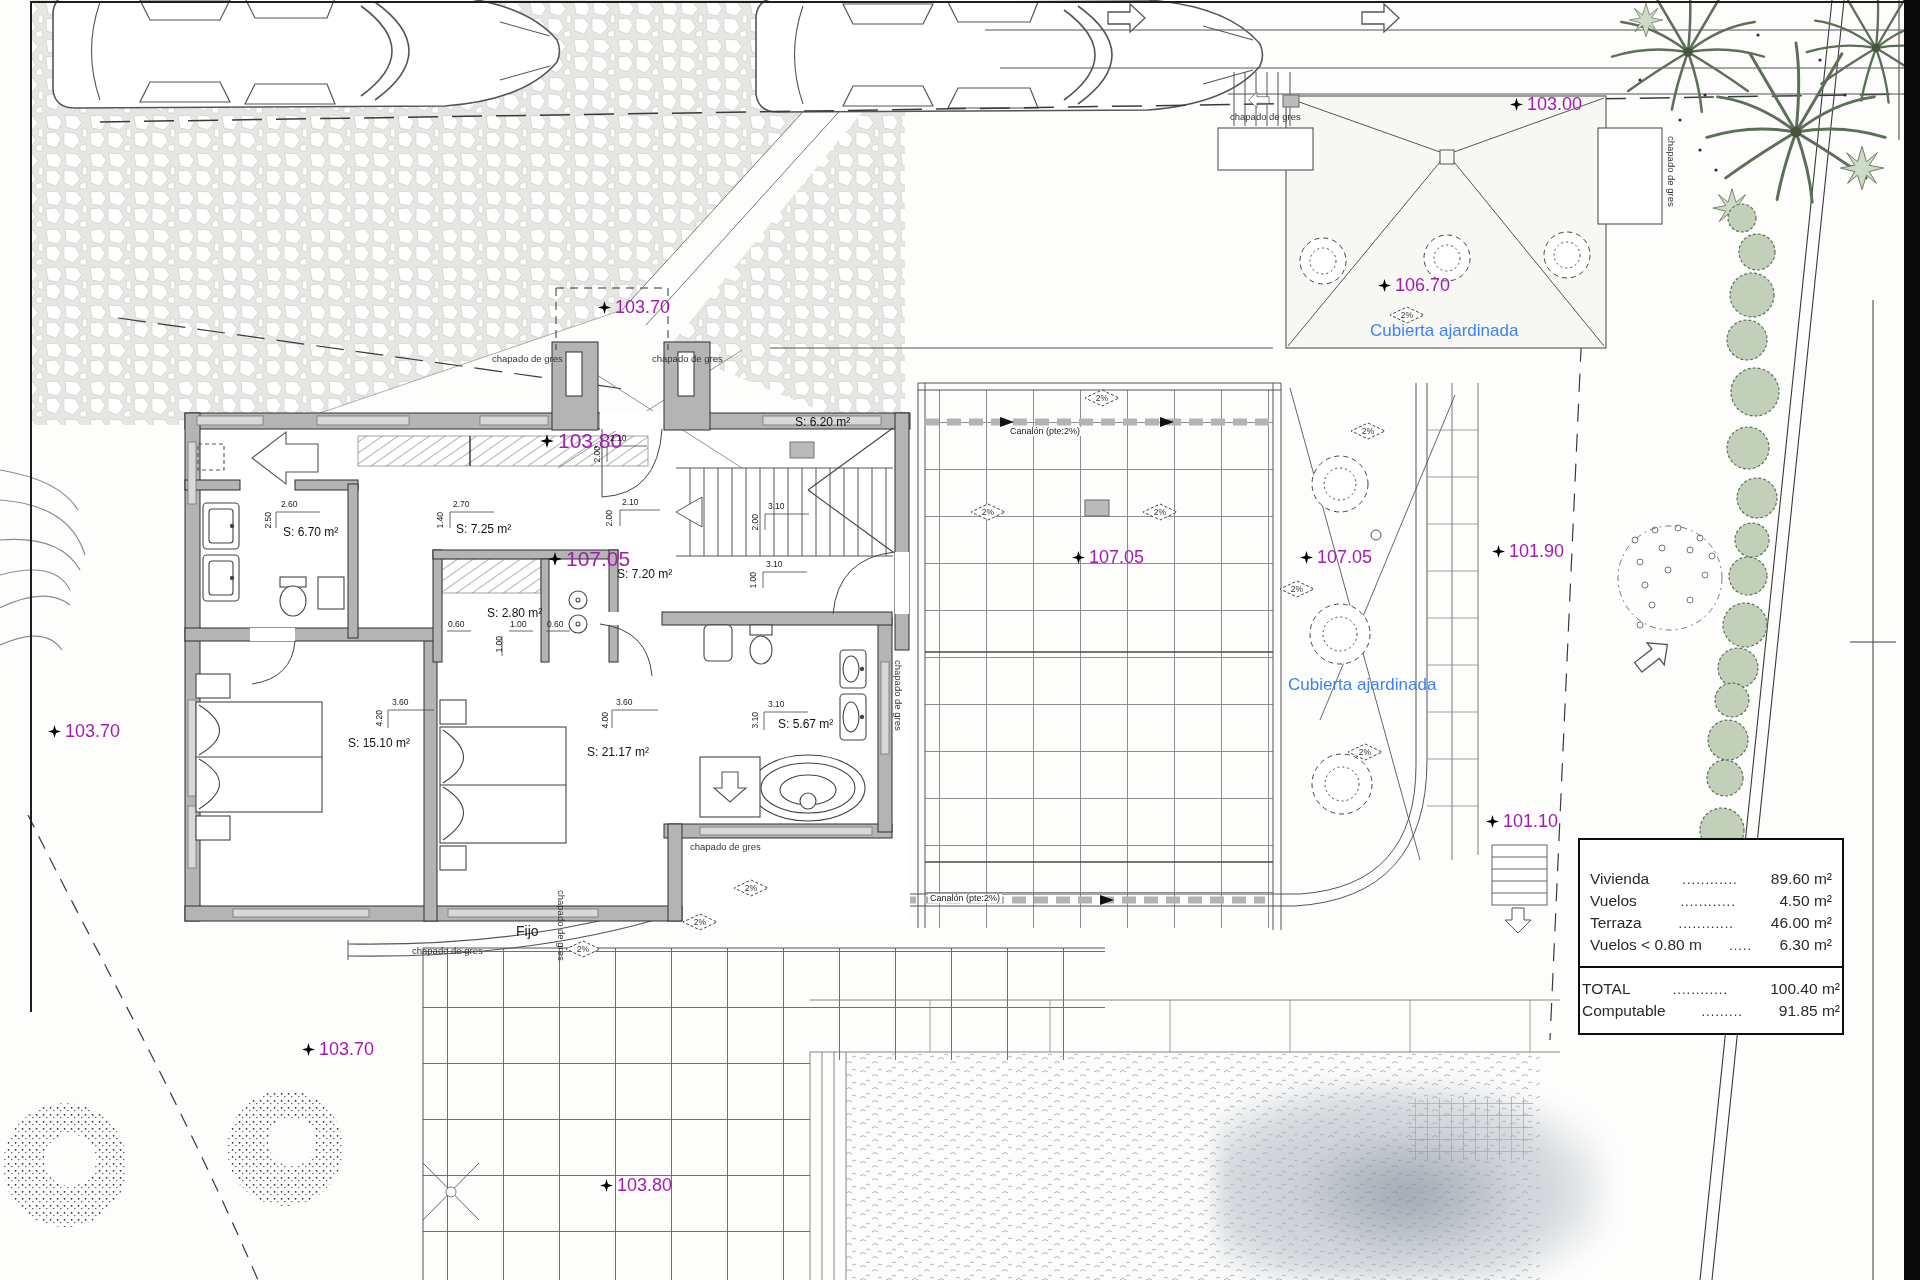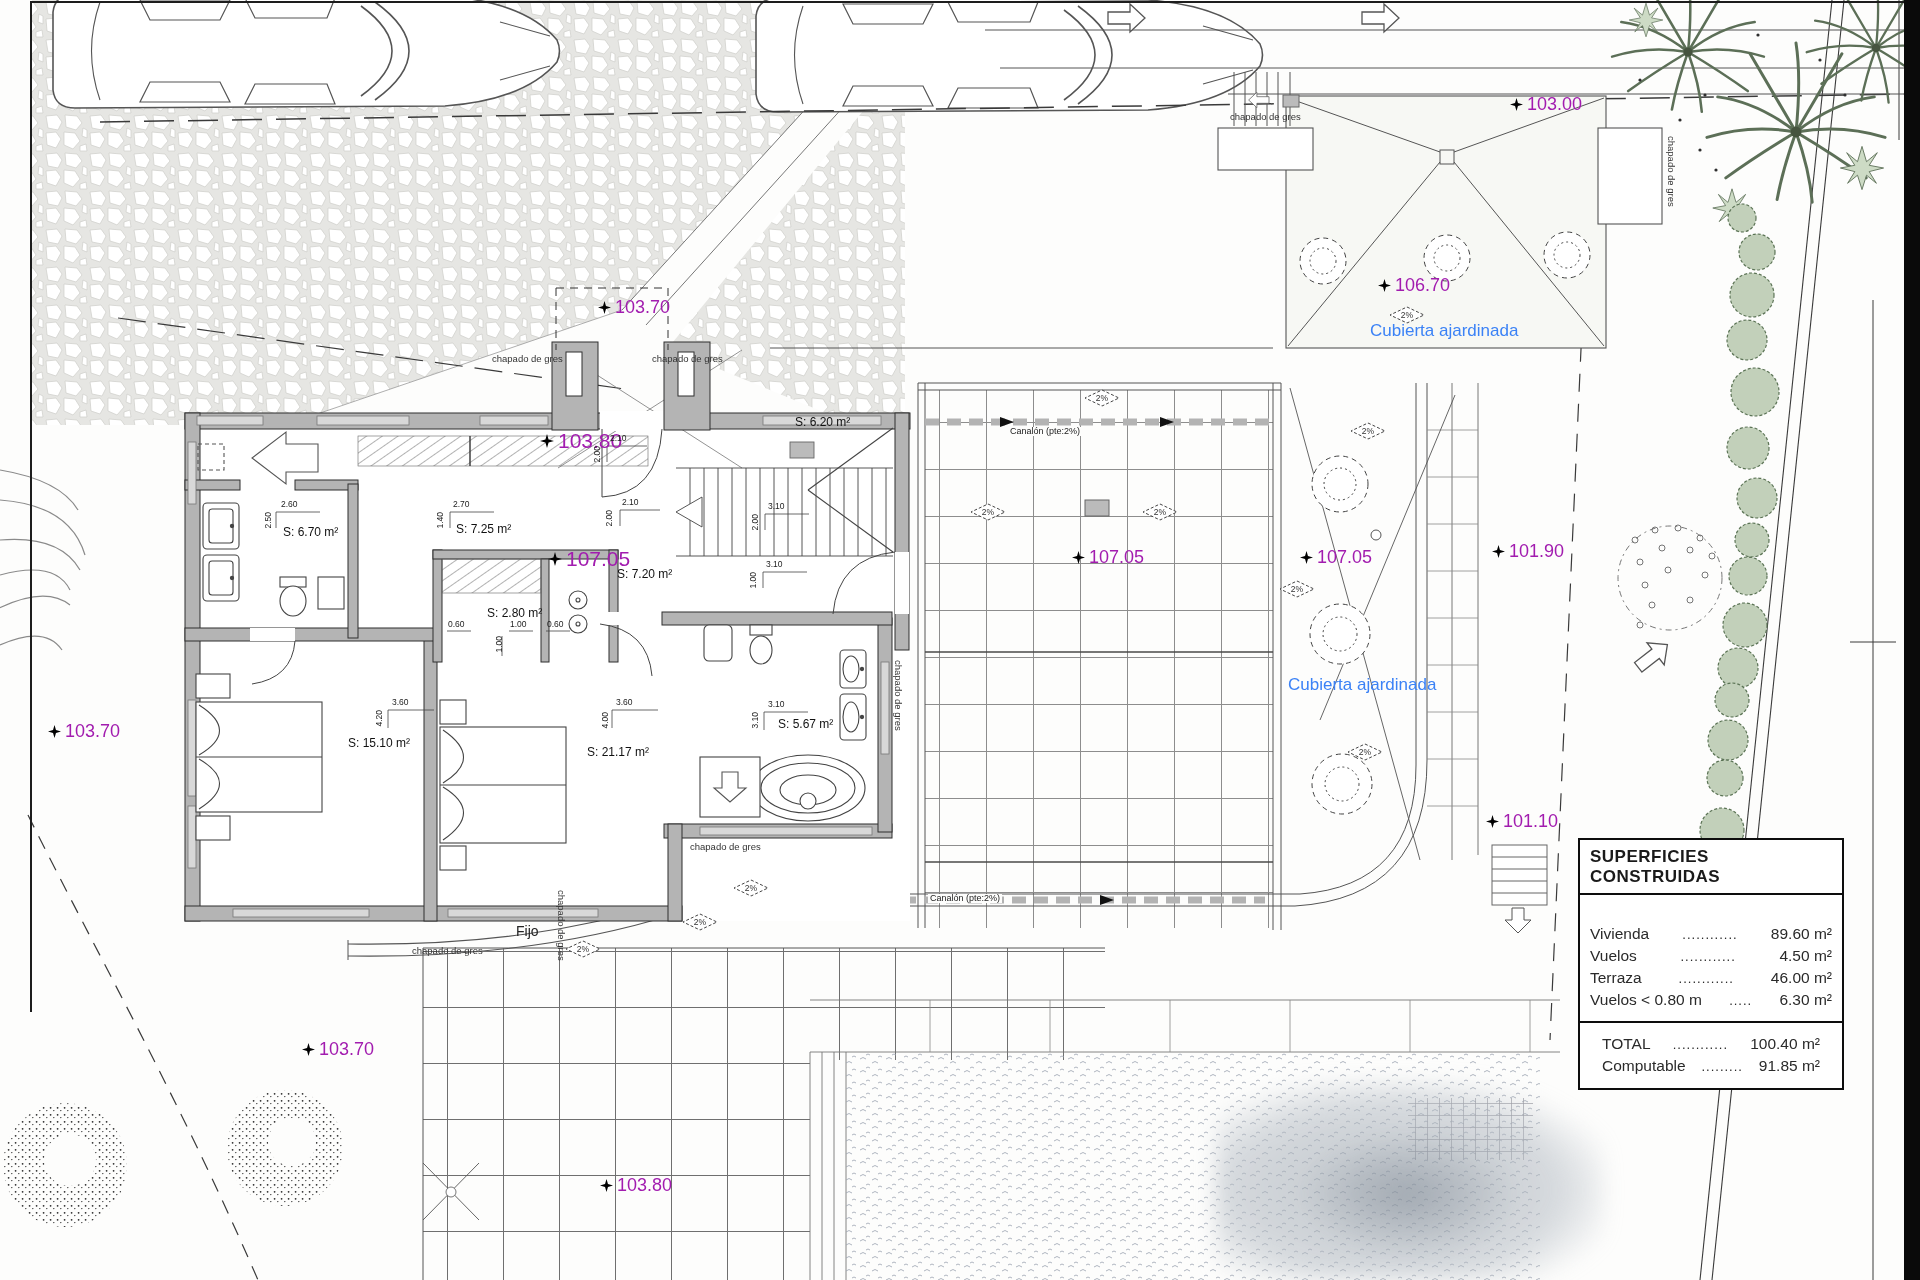--- a/index.html
+++ b/index.html
@@ -19,21 +19,21 @@
   .can{font-size:9px;color:#222;background:#fdfdfc;padding:0 2px;}
   .fijo{font-size:14px;color:#222;}
   .slope{position:absolute;width:36px;height:18px;}
   .slope svg{position:absolute;left:0;top:0;}
   .slope span{position:absolute;left:0;top:4px;width:36px;text-align:center;font-size:8.5px;color:#333;}
   .legend{position:absolute;left:1578px;top:838px;width:262px;background:#fff;
           border:2px solid #0d0d0d;box-shadow:0 0 0 1px #fff inset;}
   .legend .ttl{font-size:17px;font-weight:bold;letter-spacing:.5px;padding:7px 10px 6px;
                border-bottom:2px solid #0d0d0d;color:#1a1a1a;}
   .legend .rows{padding:26px 10px 8px;border-bottom:2px solid #0d0d0d;}
-  .legend .tots{padding:8px 22px 9px;}
+  .legend .tots{padding:8px 2px 9px;}
   .lrow{display:flex;align-items:baseline;font-size:15.5px;color:#2a2a2a;margin:4px 0;}
   .lrow .lab{flex:0 0 auto;}
   .lrow .dots{flex:1 1 auto;overflow:hidden;text-align:center;color:#2a2a2a;padding:0 4px;letter-spacing:1px;font-size:13px;}
   .lrow .val{flex:0 0 auto;text-align:right;}
   .blur1{position:absolute;left:1215px;top:1080px;width:390px;height:200px;
          background:radial-gradient(ellipse at 45% 55%, #8f99a4 0%, #b6bdc5 55%, rgba(230,232,235,0) 78%);
          filter:blur(10px);opacity:.55;}
   .blur2{position:absolute;left:1300px;top:1130px;width:220px;height:130px;
          background:radial-gradient(ellipse, #7e8894 0%, rgba(160,168,176,0) 70%);
          filter:blur(8px);opacity:.45;}
@@ -675,21 +675,20 @@
       <span>2%</span>
     </div>
 <div class="slope" style="left:565px;top:940px">
       <svg width="36" height="18" viewBox="0 0 36 18">
         <path d="M18 1 L35 9 L18 17 L1 9 Z" fill="#fff" stroke="#444" stroke-dasharray="3 2"></path>
       </svg>
       <span>2%</span>
     </div>
 
 <div class="legend">
-  <div class="ttl">SUPERFICIES CONSTRUIDAS</div>
   <div class="rows">
     <div class="lrow">
       <span class="lab">Vivienda</span>
       <span class="dots">............</span>
       <span class="val">89.60 m²</span>
     </div>
     <div class="lrow">
       <span class="lab">Vuelos</span>
       <span class="dots">............</span>
       <span class="val">4.50 m²</span>

